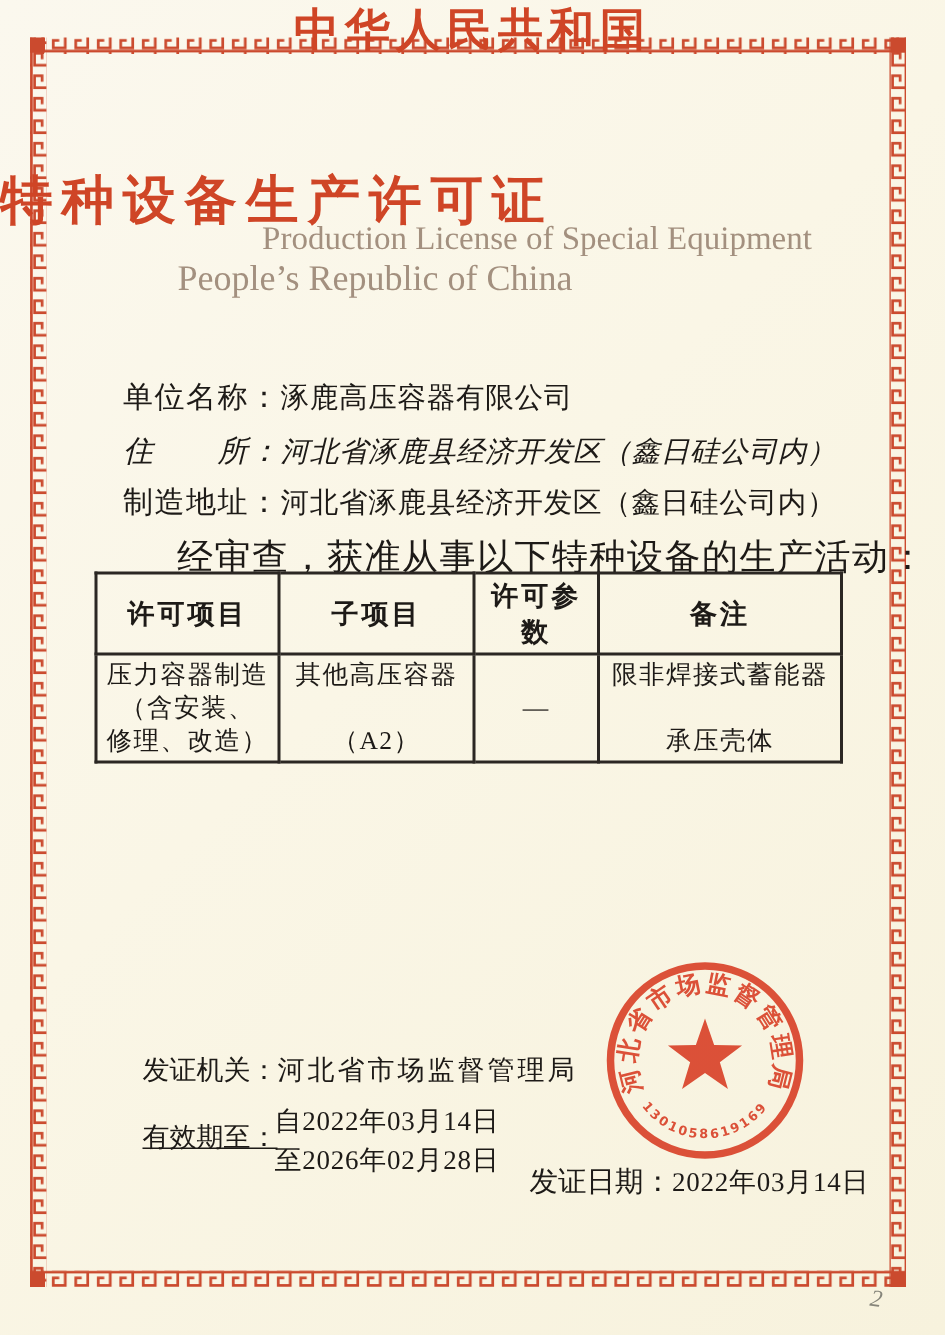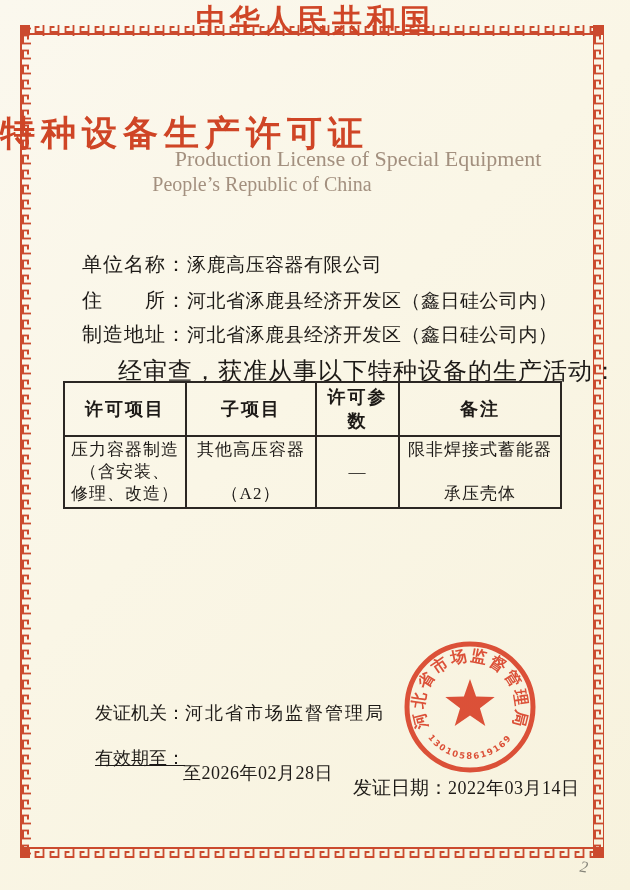--- a/index.html
+++ b/index.html
@@ -21,30 +21,30 @@
   .title-cn2{
     left:0;top:110px;width:630px;text-align:left;
     font-size:35px;font-weight:bold;color:#cf4526;letter-spacing:6px;
   }
   .title-en1{
     left:0;top:146px;width:630px;text-align:center;
     font-size:22px;color:#a3907f;padding-left:43px;
   }
   .title-en2{
     left:0;top:173px;width:500px;text-align:center;
-    font-size:20px;color:#a3907f;padding-left:12px;
+    font-size:24px;color:#a3907f;
   }
   .license-no{
     left:365px;top:214px;font-size:20px;color:#1d1a17;letter-spacing:1px;
   }
   .info-line{font-size:20px;color:#1d1a17;}
   .info-label{display:inline-block;letter-spacing:1px;}
   .info-value{font-size:19px;letter-spacing:0.5px;}
   .line-unit{left:82px;top:251px;}
-  .line-residence{left:82px;top:287px;}
+  .line-residence{left:82px;top:287px;font-style:italic;}
   .line-mfg{left:82px;top:321px;}
   .line-review{left:118px;top:355px;font-size:24px;color:#1d1a17;letter-spacing:1px;}
   .license-table{
     left:63px;top:381px;width:497px;border-collapse:collapse;
     table-layout:fixed;
   }
   .license-table col.c1{width:122px;}
   .license-table col.c2{width:130px;}
   .license-table col.c3{width:83px;}
   .license-table col.c4{width:162px;}
@@ -133,20 +133,21 @@
         <td>限非焊接式蓄能器
 
 承压壳体</td>
       </tr>
     </tbody>
   </table>
 
   <div class="abs footer-line line-issuer"><span>发证机关：</span><span class="issuer-value">河北省市场监督管理局</span></div>
 
   <div class="abs footer-line line-validity-label">有效期至：</div>
+  <div class="abs footer-line date-text line-validity-from">自2022年03月14日</div>
   <div class="abs footer-line date-text line-validity-to">至2026年02月28日</div>
 
   <div class="abs footer-line line-issue-date"><span>发证日期：</span><span class="date-text">2022年03月14日</span></div>
 
   <svg class="abs seal" viewBox="0 0 160 160" aria-hidden="true">
     <circle cx="80" cy="80" r="63" fill="none" stroke="#e0452e" stroke-width="5"></circle>
     <polygon fill="#e0452e" points="80,52 86.1,69.6 104.7,70 89.9,81.2 95.3,99 80,88.4 64.7,99 70.1,81.2 55.3,70 73.9,69.6"></polygon>
     <defs>
       <path id="sealTopArc" d="M38.3 99.4 A46 46 0 1 1 121.7 99.4" fill="none"></path>
       <path id="sealBottomArc" d="M37.4 109.8 A52 52 0 0 0 122.6 109.8" fill="none"></path>

